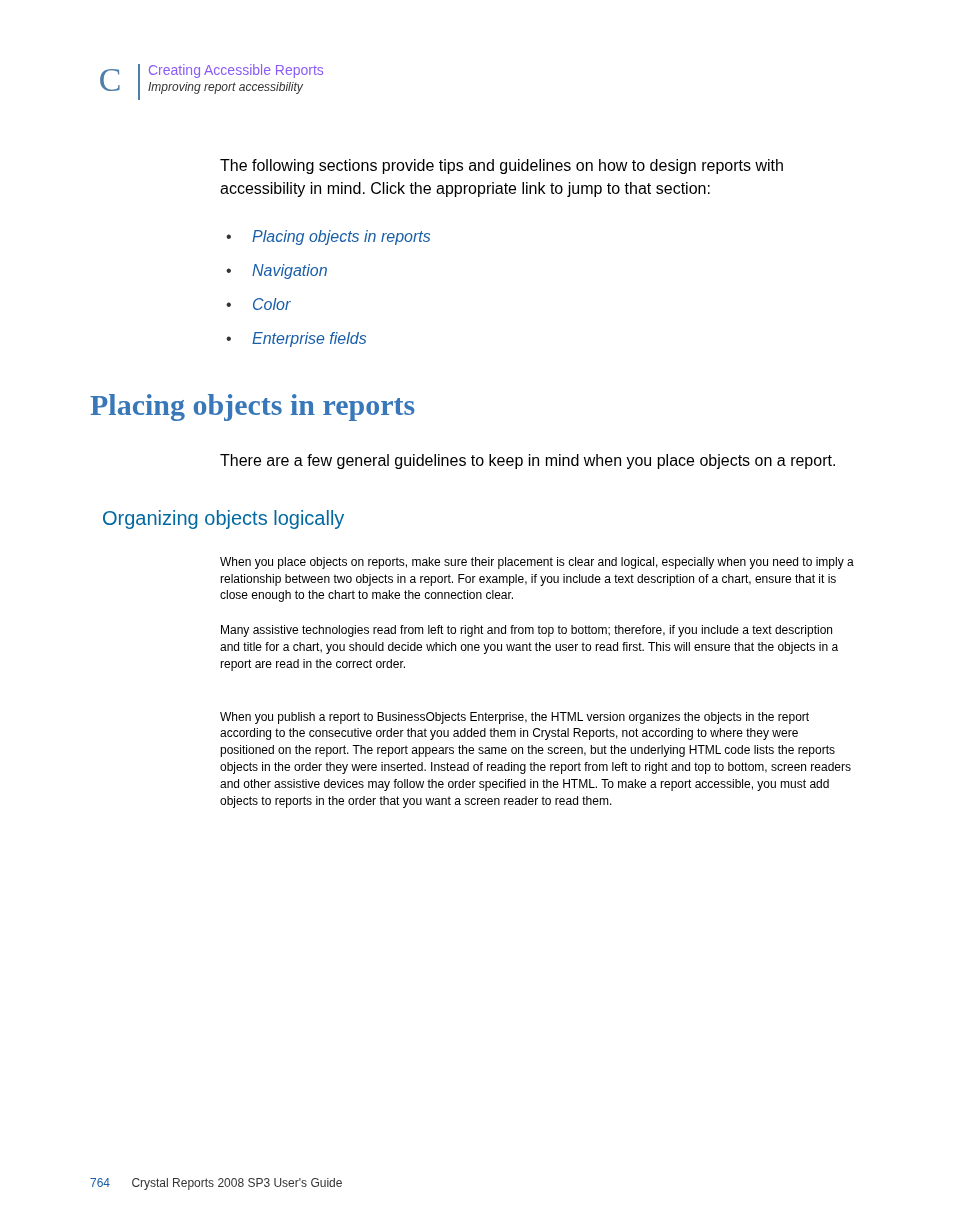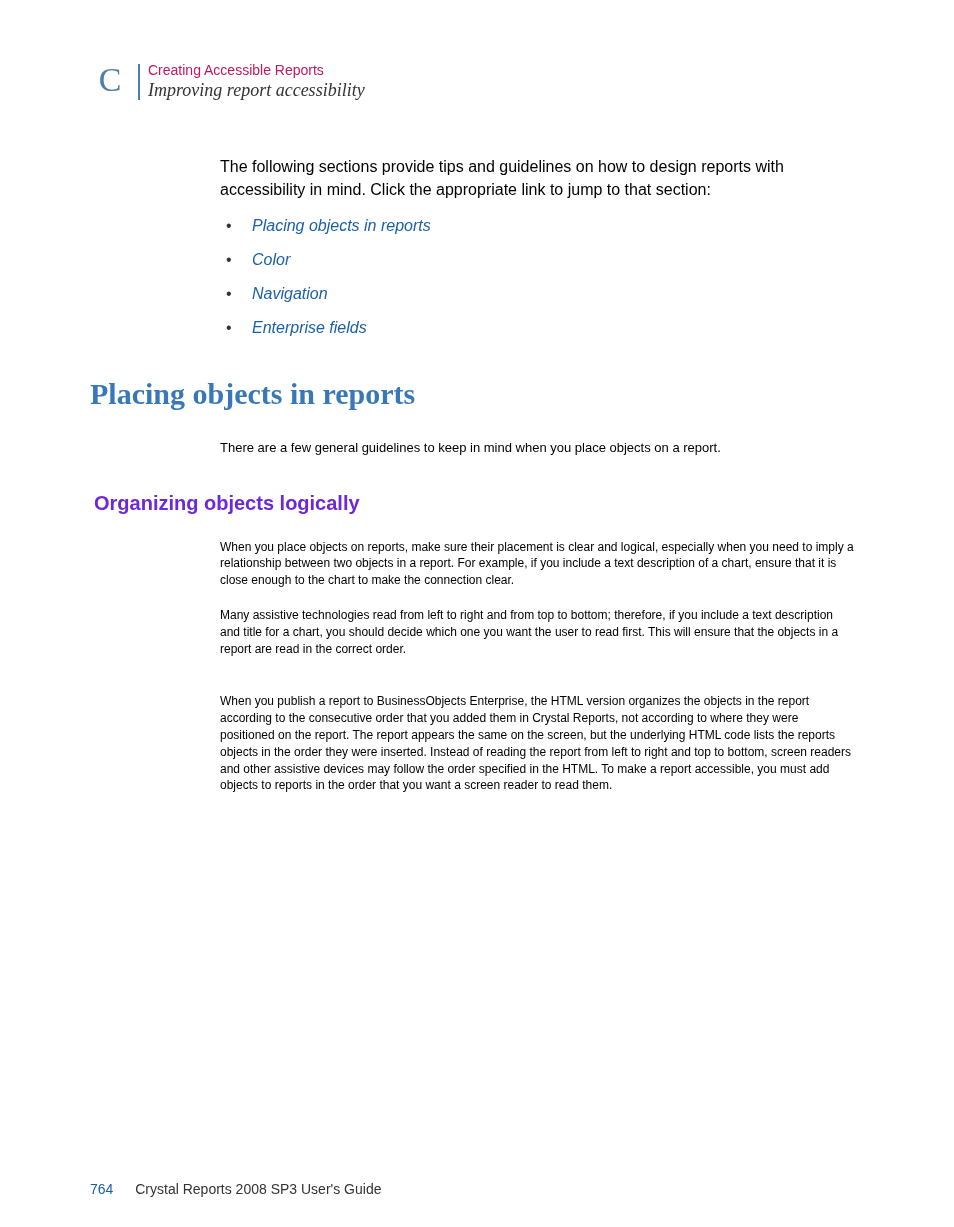--- a/index.html
+++ b/index.html
@@ -3,33 +3,33 @@
 <meta charset="utf-8">
 <style>
   * { box-sizing: border-box; margin: 0; padding: 0; }
   html, body { width: 954px; height: 1227px; background: #fff; font-family: Arial, Helvetica, sans-serif; color: #000; }
   .page { position: relative; width: 954px; height: 1227px; padding: 60px 90px 40px 90px; }
   .header { display: flex; align-items: flex-start; gap: 8px; margin-bottom: 54px; }
   .appendix-box { width: 40px; height: 40px; display: flex; align-items: center; justify-content: center; }
   .appendix-letter { font-family: Georgia, 'Times New Roman', serif; font-size: 34px; color: #4f7ea8; font-weight: normal; }
   .sep { width: 2px; height: 36px; background: #4f7ea8; margin-top: 4px; }
   .header-text { padding-top: 2px; }
-  .header-line1 { font-size: 14px; color: #be185d; }
-  .header-line2 { font-size: 18px; font-style: italic; color: #333; margin-top: 2px; font-family: Liberation Serif, serif; }
+  .header-line1 { font-size: 14px; color: #8b5cf6; }
+  .header-line2 { font-size: 12px; font-style: italic; color: #333; margin-top: 2px; }
   .body-indent { margin-left: 130px; margin-right: 10px; }
-  .intro-para { font-size: 16px; line-height: 1.45; margin-bottom: 16px; }
+  .intro-para { font-size: 16px; line-height: 1.45; margin-bottom: 28px; }
   ul.link-list { list-style: none; margin-left: 0; margin-bottom: 40px; }
   ul.link-list li { position: relative; padding-left: 32px; margin-bottom: 16px; font-size: 16px; }
   ul.link-list li::before { content: "•"; position: absolute; left: 6px; top: 0; color: #333; font-size: 16px; }
   .link { color: #1a5fa8; font-style: italic; cursor: pointer; }
   h1.section { font-family: 'Book Antiqua', Palatino, Georgia, serif; font-weight: bold; font-size: 30px; color: #3978b8; margin-left: 0; margin-bottom: 28px; }
-  .section-para { font-size: 13px; line-height: 1.4; margin-bottom: 34px; }
-  h2.sub { font-family: Arial, sans-serif; font-weight: bold; font-size: 20px; color: #6d28d9; margin-left: 4px; margin-bottom: 24px; }
+  .section-para { font-size: 16px; line-height: 1.4; margin-bottom: 34px; }
+  h2.sub { font-family: Arial, sans-serif; font-weight: normal; font-size: 20px; color: #0369a1; margin-left: 12px; margin-bottom: 24px; }
   .sub-para { font-size: 12px; line-height: 1.4; margin-bottom: 18px; }
-  .footer { position: absolute; bottom: 30px; left: 90px; font-size: 14px; }
+  .footer { position: absolute; bottom: 37px; left: 90px; font-size: 12px; }
   .page-num { color: #1a5fa8; margin-right: 18px; }
   .footer-title { color: #333; }
 </style>
 </head>
 <body>
 
 <div class="page">
 
   <div class="header">
     <div class="appendix-box">
@@ -39,22 +39,22 @@
     <div class="header-text">
       <div class="header-line1">Creating Accessible Reports</div>
       <div class="header-line2">Improving report accessibility</div>
     </div>
   </div>
 
   <div class="body-indent">
     <p class="intro-para">The following sections provide tips and guidelines on how to design reports with accessibility in mind. Click the appropriate link to jump to that section:</p>
     <ul class="link-list">
       <li><span class="link">Placing objects in reports</span></li>
+      <li><span class="link">Navigation</span></li>
       <li><span class="link">Color</span></li>
-      <li><span class="link">Navigation</span></li>
       <li><span class="link">Enterprise fields</span></li>
     </ul>
   </div>
 
   <h1 class="section">Placing objects in reports</h1>
 
   <div class="body-indent">
     <p class="section-para">There are a few general guidelines to keep in mind when you place objects on a report.</p>
   </div>
 

